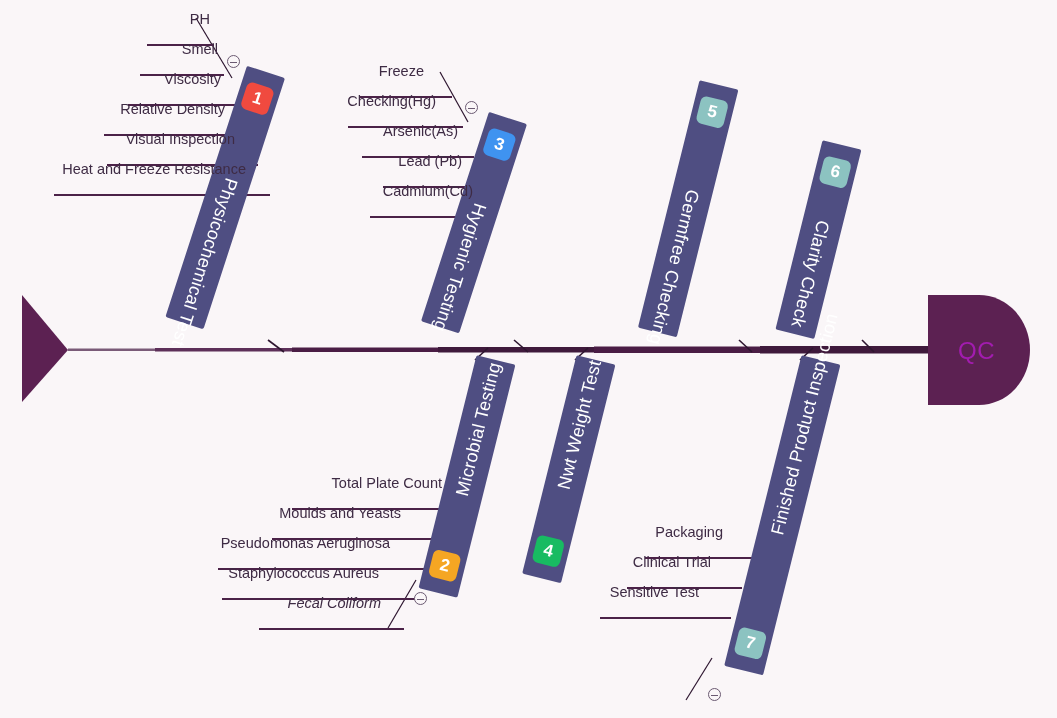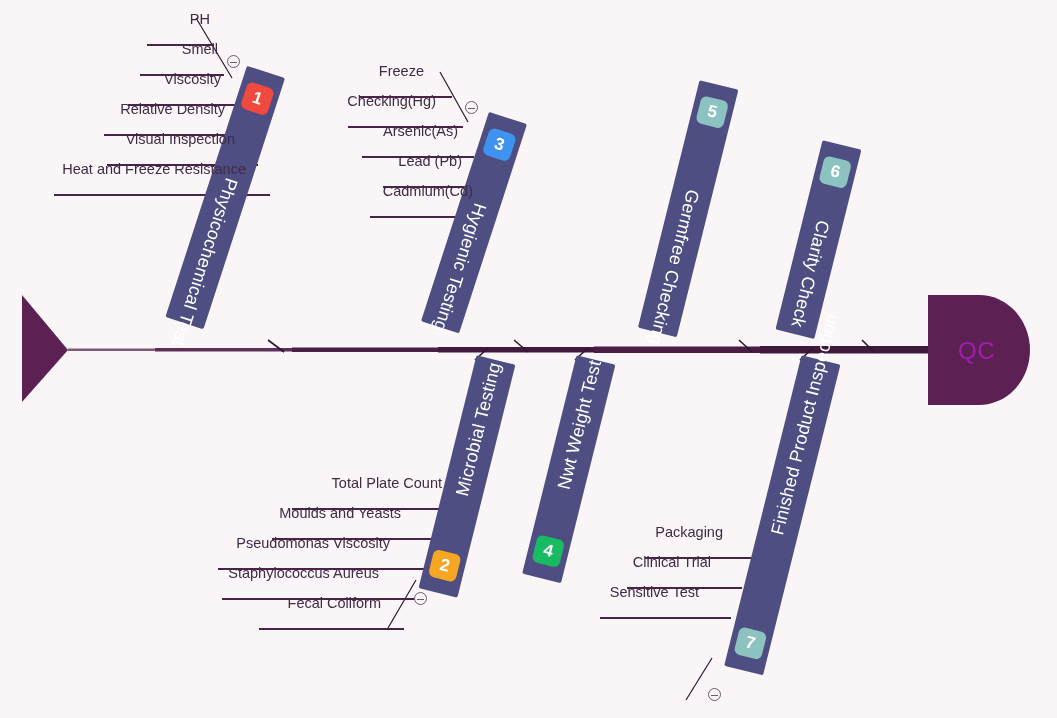--- a/index.html
+++ b/index.html
@@ -212,23 +212,23 @@
   </div>
 
   <div class="bar down" style="left:476px; top:360px; width:40px; height:240px; transform: rotate(14deg);">
     <div class="badge" style="background:#f5a623;">2</div>
     <div class="bar-label">Microbial Testing</div>
   </div>
   <div class="toggle" style="left:414px; top:592px;"></div>
 
   <div class="sub-label" style="left:401px; top:509px;margin-left:45px;">Total Plate Count</div>
   <div class="sub-label" style="left:405px; top:539px;">Moulds and Yeasts</div>
-  <div class="sub-label" style="left:394px; top:569px;">Pseudomonas Viscosity</div>
+  <div class="sub-label" style="left:394px; top:569px;">Pseudomonas Aeruginosa</div>
   <div class="sub-label" style="left:383px; top:599px;">Staphylococcus Aureus</div>
-  <div class="sub-label" style="left:385px; top:629px;">Fecal Coliform</div>
+  <div class="sub-label" style="left:385px; top:629px;font-style:italic;">Fecal Coliform</div>
 
   <div class="bar down" style="left:576px; top:360px; width:40px; height:225px; transform: rotate(14deg);">
     <div class="badge" style="background:#18bb62;">4</div>
     <div class="bar-label">Nwt Weight Test</div>
   </div>
 
   <div class="bar down" style="left:801px; top:360px; width:40px; height:320px; transform: rotate(14deg);">
     <div class="badge" style="background:#8cc3c1;">7</div>
     <div class="bar-label">Finished Product Inspection</div>
   </div>

